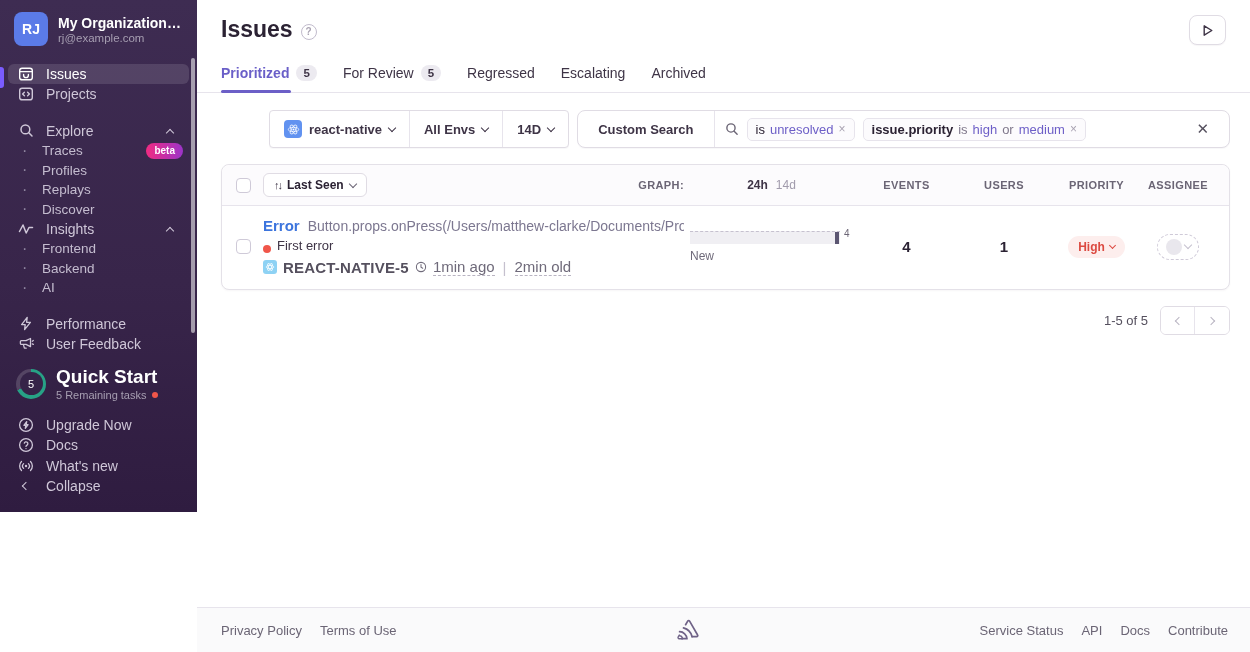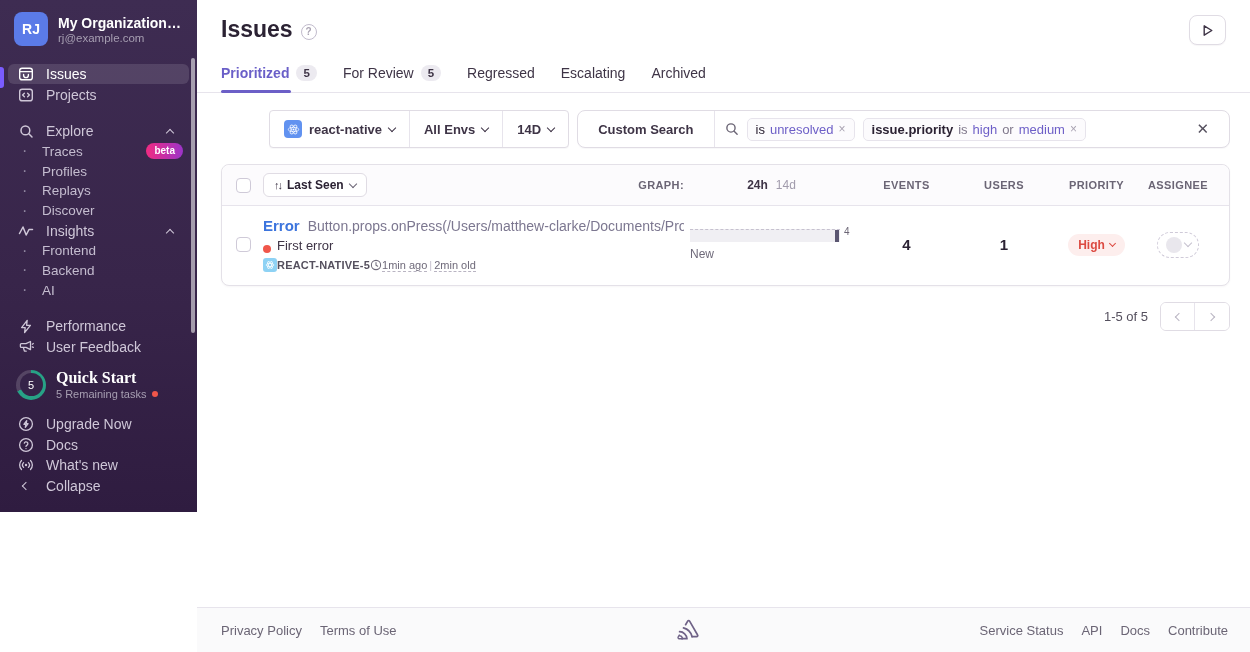--- a/index.html
+++ b/index.html
@@ -33,21 +33,21 @@
   .cv-down { transform:rotate(45deg); margin-bottom:3px; }
   .cv-left { transform:rotate(135deg); }
   .beta { margin-left:auto; margin-right:6px; font-size:10px; font-weight:bold; color:#fff;
     background:linear-gradient(90deg,#f12b82,#9c34c9); border-radius:9px; padding:2px 8px 3px; }
   .qs { display:flex; align-items:center; gap:10px; margin:12px 8px 0; padding:0 8px; height:40px; cursor:pointer; }
   .qs-ring { width:30px; height:30px; border-radius:50%; flex:0 0 30px;
     background:conic-gradient(#27a286 0 68%, rgba(255,255,255,.16) 68% 100%);
     display:flex; align-items:center; justify-content:center; }
   .qs-ring-in { width:23px; height:23px; border-radius:50%; background:#352348; color:#fff;
     font-size:11px; display:flex; align-items:center; justify-content:center; }
-  .qs-label { color:#fff; font-weight:bold; font-size:16px;font-family:Liberation Serif, serif; }
+  .qs-label { color:#fff; font-weight:bold; font-size:19px; }
   .qs-sub { color:#a79fb2; font-size:11px; margin-top:1px; display:flex; align-items:center; }
   .red-dot { display:inline-block; width:6px; height:6px; border-radius:50%; background:#f0564a; margin-left:5px; }
   .sb-spacer { flex:1; }
   .scroll-thumb { position:absolute; right:2px; top:58px; width:4px; height:275px;
     border-radius:2px; background:rgba(255,255,255,.55); }
   .mt4{margin-top:4px}.mt14{margin-top:14px}.mt16{margin-top:16px}
 
   
   .main { flex:1; display:flex; flex-direction:column; background:#fff; position:relative; min-width:0; }
   .page-head { padding:16px 24px 0; }
@@ -105,21 +105,21 @@
   .r24 { font-size:12px; font-weight:bold; color:#3e3446; cursor:pointer; }
   .r14 { font-size:12px; color:#a19bac; cursor:pointer; }
 
   .trow { display:flex; align-items:center; padding:11px 12px 13px 14px; }
   .issue-info { flex:1; min-width:0; margin-left:12px; }
   .iline1 { display:flex; align-items:baseline; gap:8px; white-space:nowrap; overflow:hidden; }
   .level { color:#3c74dd; font-weight:bold; font-size:15px; cursor:pointer; }
   .ititle { color:#7c7790; font-size:14px; }
   .iline2 { display:flex; align-items:flex-end; gap:6px; margin-top:4px; font-size:13px; color:#3e3446; }
   .err-dot { width:8px; height:8px; border-radius:50%; background:#f0564a; }
-  .iline3 { display:flex; align-items:center; gap:0; margin-top:5px; font-size:11px; color:#6f6a7a; }
+  .iline3 { display:flex; align-items:center; gap:6px; margin-top:5px; font-size:15px; color:#6f6a7a; }
   .proj-mini { width:14px; height:14px; border-radius:3px; background:#8ed2f4; display:flex;
     align-items:center; justify-content:center; }
   .proj-slug { font-weight:bold; color:#55505e; letter-spacing:.2px; }
   .meta-time { border-bottom:1px dashed #b9b4c2; cursor:pointer; }
   .meta-sep { color:#c5c0ce; padding:0 2px; }
   .graph-cell { width:175px; align-self:center; padding-left:6px; }
   .spark-wrap { display:flex; align-items:flex-start; gap:4px; }
   .spark { position:relative; width:150px; height:13px; border-top:1px dashed #c6c1cf; background:#f0eff3; }
   .spark-bar { position:absolute; right:1px; bottom:0; width:4px; height:12px; background:#5b5671; }
   .spark-val { font-size:10px; color:#6b6575; margin-top:-3px; }

